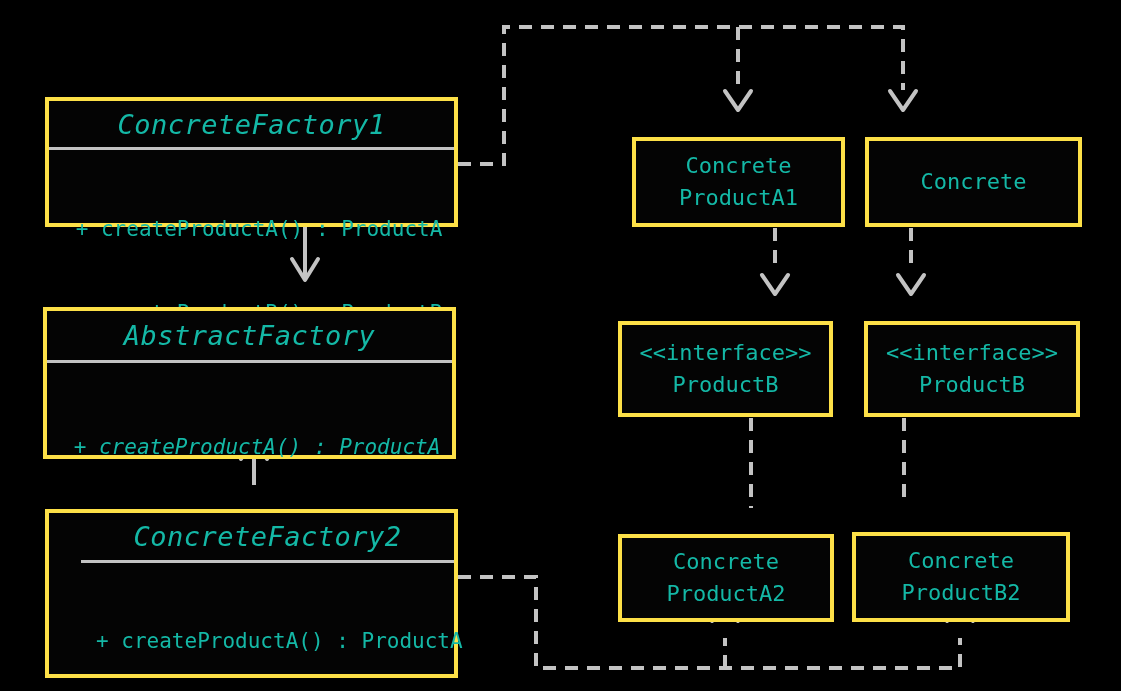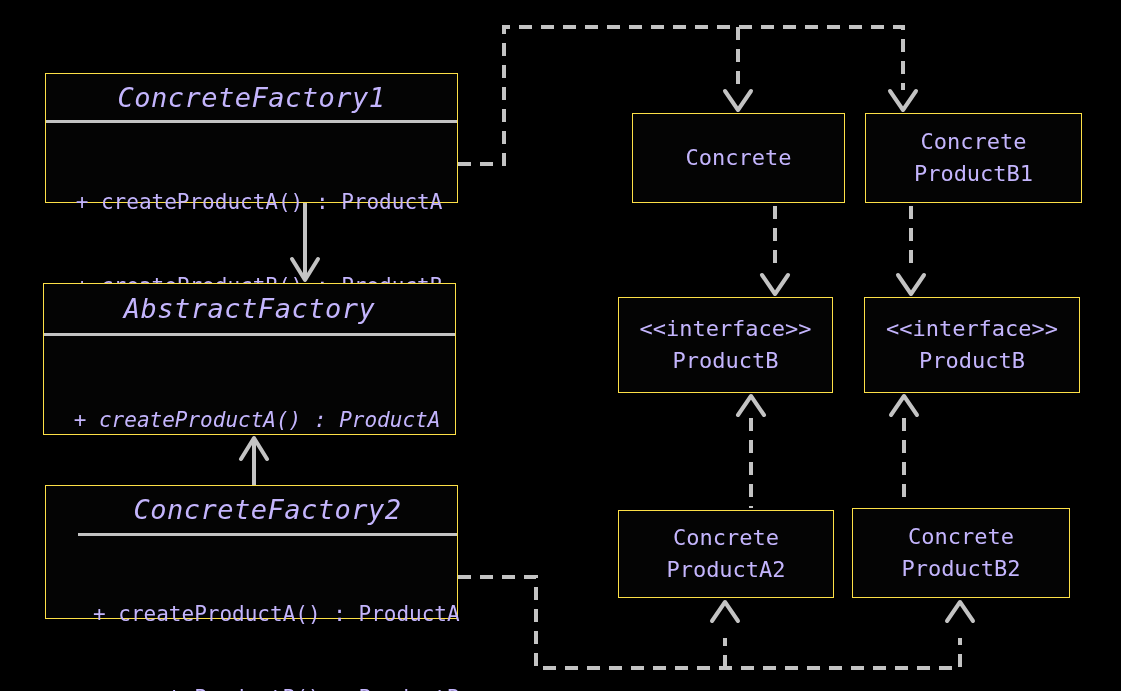--- a/index.html
+++ b/index.html
@@ -19,22 +19,23 @@
     position: absolute;
     left: 0;
     top: 0;
     width: 1121px;
     height: 691px;
   }
   .node {
     position: absolute;
     box-sizing: border-box;
     background: #040404;
-    border: 1px solid #fde047;
-    color: #c4b5fd;
+    border: 4px solid #fde047;
+    color: #14b8a6;
+    margin-top: 24px;
   }
   .class-node .title {
     box-sizing: border-box;
     display: flex;
     align-items: center;
     justify-content: center;
     border-bottom: 3px solid #c3c3c3;
     font-style: italic;
     font-size: 27px;
     letter-spacing: 0.5px;
@@ -127,35 +128,35 @@
   </div>
 
   <div class="node class-node" style="left:43px; top:283px; width:413px; height:152px;">
     <div class="title" style="height:52px;">AbstractFactory</div>
     <div class="methods italic pad14">
       <div>+ createProductA() : ProductA</div>
       <div>+ createProductB() : ProductB</div>
     </div>
   </div>
 
-  <div class="node class-node" style="left:45px; top:485px; width:413px; height:134px;padding-left:32px;">
+  <div class="node class-node" style="left:45px; top:485px; width:413px; height:169px;padding-left:32px;">
     <div class="title" style="height:50px;">ConcreteFactory2</div>
     <div class="methods pad8">
       <div>+ createProductA() : ProductA</div>
       <div>+ createProductB() : ProductB</div>
     </div>
   </div>
 
   <div class="node simple-node" style="left:632px; top:113px; width:213px; height:90px;">
     <div>Concrete</div>
+    <div>ProductA1</div>
   </div>
 
   <div class="node simple-node" style="left:865px; top:113px; width:217px; height:90px;">
     <div>Concrete</div>
-    <div>ProductB1</div>
   </div>
 
   <div class="node simple-node" style="left:618px; top:297px; width:215px; height:96px;">
     <div>&lt;&lt;interface&gt;&gt;</div>
     <div>ProductB</div>
   </div>
 
   <div class="node simple-node" style="left:864px; top:297px; width:216px; height:96px;">
     <div>&lt;&lt;interface&gt;&gt;</div>
     <div>ProductB</div>

